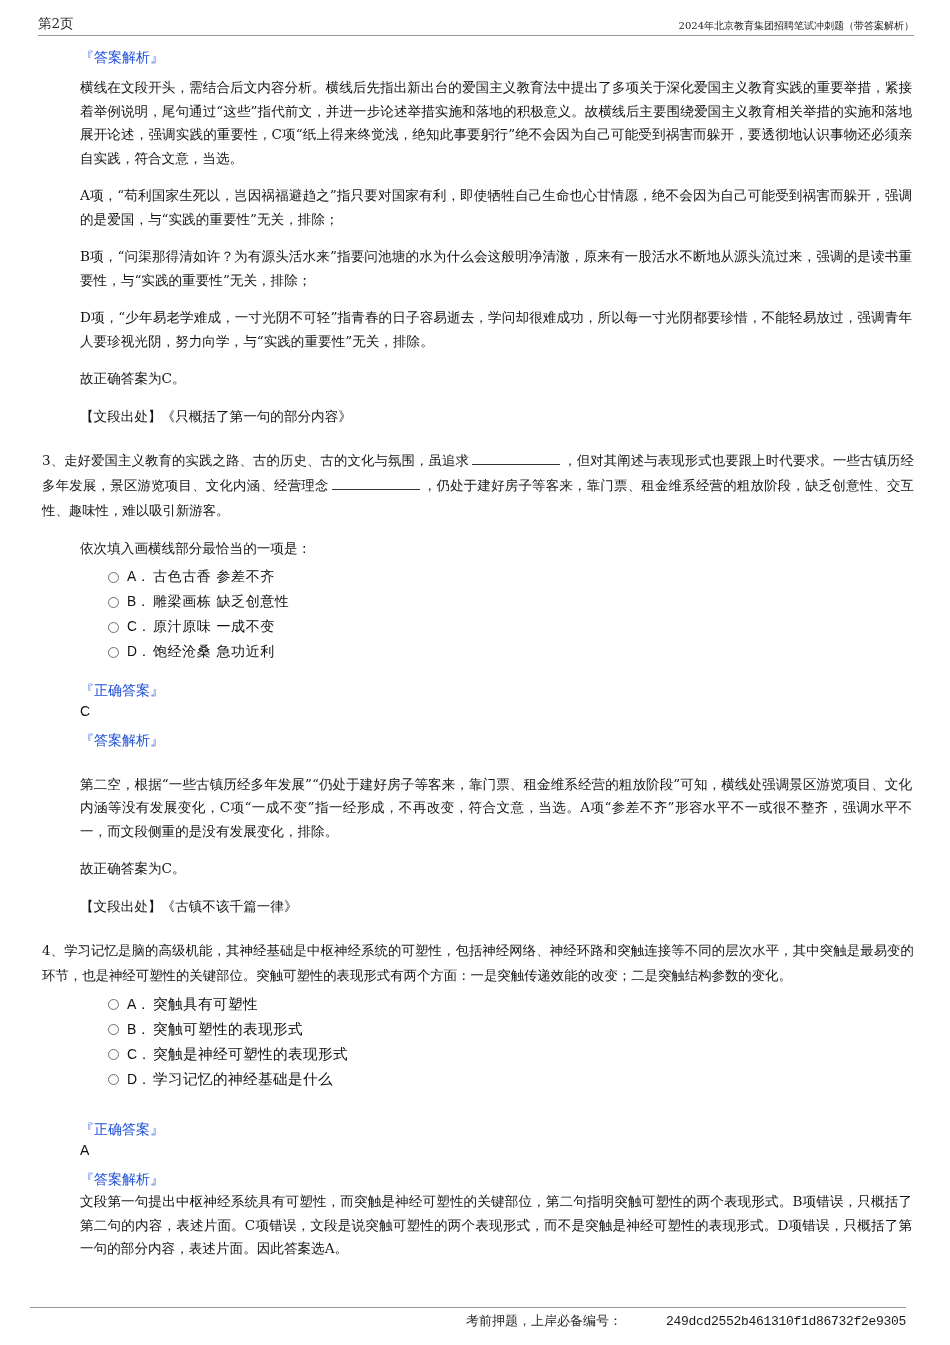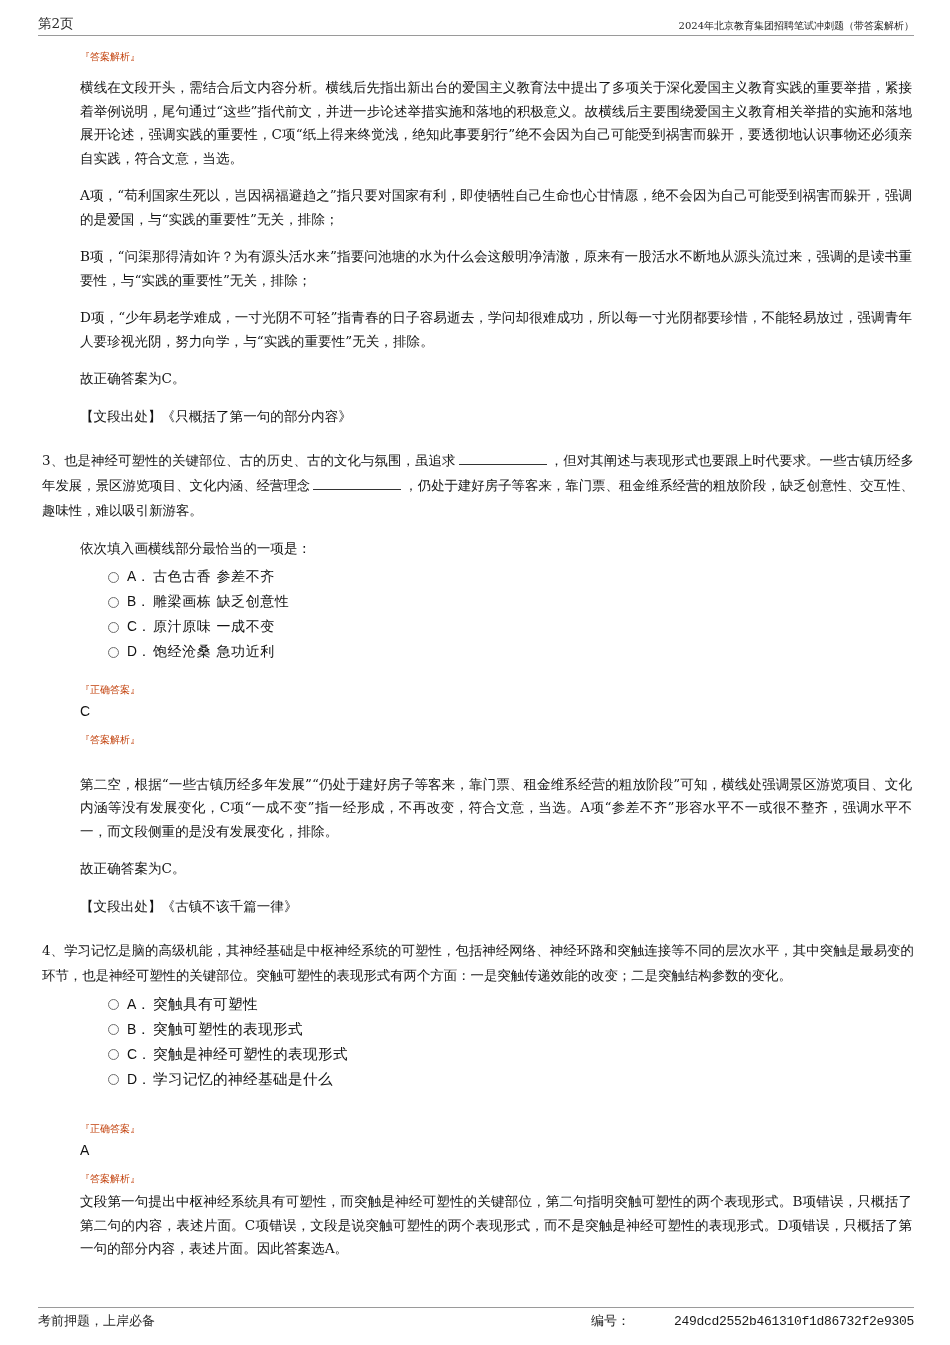--- a/index.html
+++ b/index.html
@@ -49,27 +49,27 @@
     font-size: 10px;
     font-family: "DejaVu Serif", "Liberation Serif", serif;
     color: #1a1a1a;
     letter-spacing: 0px;
   }
 
   
   .footer {
     position: absolute;
     bottom: 10px;
-    left: 38px;
+    left: 30px;
     width: 876px;
     height: 28px;
     border-top: 1px solid #9a9a9a;
     display: flex;
     align-items: flex-start;
-    justify-content: space-between;
+    justify-content: flex-end;
     padding-top: 4px;
     box-sizing: border-box;
   }
   .footer-left {
     font-size: 13px;
     color: #2b2b2b;
     font-family: "DejaVu Serif", "Liberation Serif", serif;
   }
   .footer-right {
     font-size: 13px;
@@ -104,23 +104,23 @@
     font-family: "DejaVu Serif", "Liberation Serif", serif;
   }
 
   
   .indent2 {
     padding-left: 42px;
     padding-right: 4px;
   }
   .label-line {
     padding-left: 42px;
-    font-size: 10px;
+    font-size: 14px;
     line-height: 22px;
-    color: #c2410c;
+    color: #1d4ed8;
   }
   .answer-letter {
     padding-left: 42px;
     font-size: 14px;
     line-height: 20px;
     font-family: "Liberation Sans", sans-serif;
     color: #111111;
   }
 
   
@@ -218,21 +218,21 @@
     <p class="blk indent2">B项，“问渠那得清如许？为有源头活水来”指要问池塘的水为什么会这般明净清澈，原来有一股活水不断地从源头流过来，强调的是读书重要性，与“实践的重要性”无关，排除；</p>
     <div class="gap-m"></div>
     <p class="blk indent2">D项，“少年易老学难成，一寸光阴不可轻”指青春的日子容易逝去，学问却很难成功，所以每一寸光阴都要珍惜，不能轻易放过，强调青年人要珍视光阴，努力向学，与“实践的重要性”无关，排除。</p>
     <div class="gap-m"></div>
     <p class="blk indent2">故正确答案为C。</p>
     <div class="gap-m"></div>
     <p class="blk indent2">【文段出处】《只概括了第一句的部分内容》</p>
 
     <div class="gap-l"></div>
 
-    <p class="blk stem"><span>3、</span><span>也是神经可塑性的关键部位、古的历史、古的文化与氛围，虽追求</span><span class="blank-line"></span><span>，但对其阐述与表现形式也要跟上时代要求。一些古镇历经多年发展，景区游览项目、文化内涵、经营理念</span><span class="blank-line"></span><span>，仍处于建好房子等客来，靠门票、租金维系经营的粗放阶段，缺乏创意性、交互性、趣味性，难以吸引新游客。</span></p>
+    <p class="blk stem"><span>3、</span><span>走好爱国主义教育的实践之路、古的历史、古的文化与氛围，虽追求</span><span class="blank-line"></span><span>，但对其阐述与表现形式也要跟上时代要求。一些古镇历经多年发展，景区游览项目、文化内涵、经营理念</span><span class="blank-line"></span><span>，仍处于建好房子等客来，靠门票、租金维系经营的粗放阶段，缺乏创意性、交互性、趣味性，难以吸引新游客。</span></p>
 
     <div class="gap-m"></div>
     <p class="blk indent2">依次填入画横线部分最恰当的一项是：</p>
 
     <div class="options">
       <div class="option-row">
         <span class="radio"></span>
         <span class="option-letter">A．</span>
         <span class="option-text">古色古香 参差不齐</span>
       </div>

